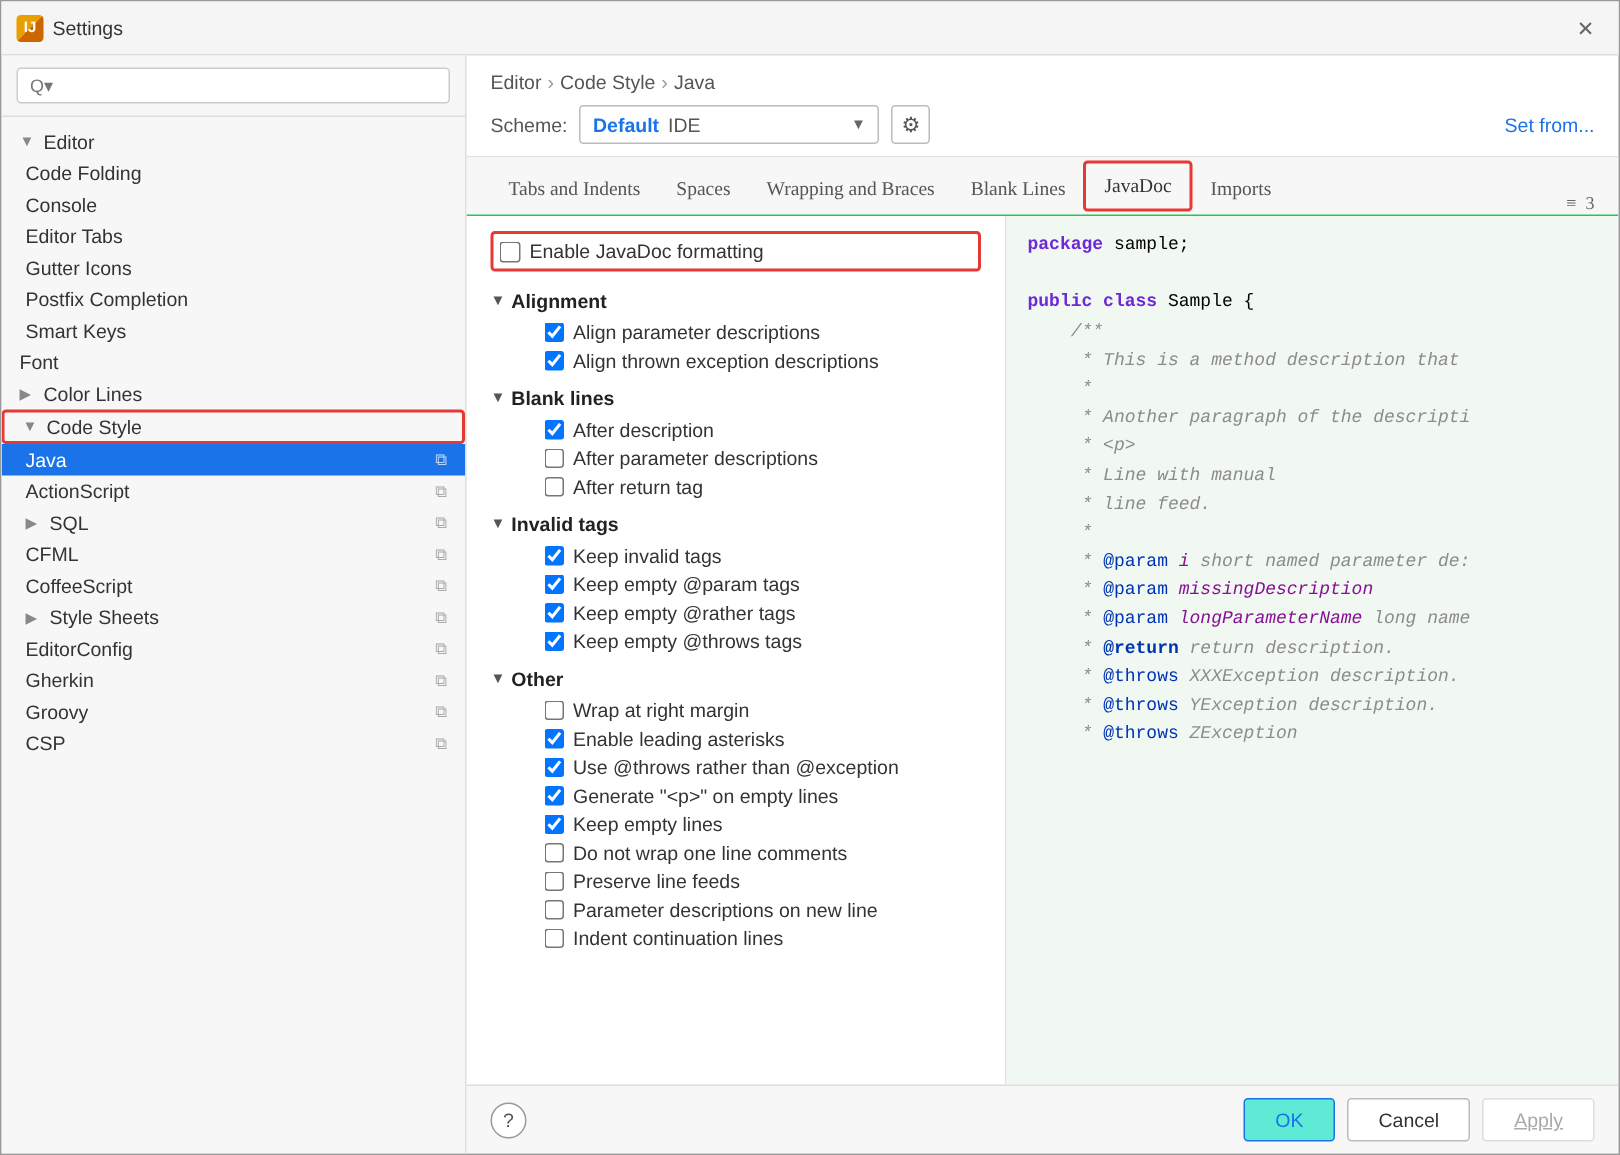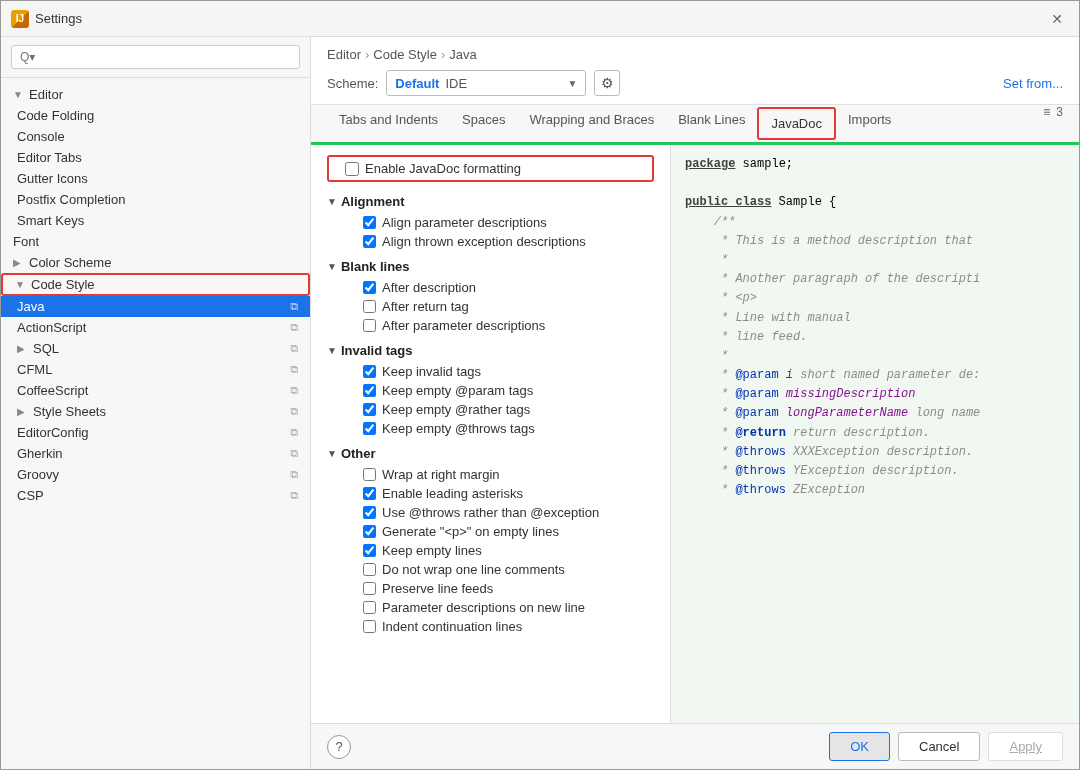--- a/index.html
+++ b/index.html
@@ -206,25 +206,26 @@
       margin-left: auto;
       color: #1a73e8;
       text-decoration: none;
       font-size: 13px;
       cursor: pointer;
     }
 
     
     .tabs-bar {
       display: flex;
-      align-items: flex-start;
-      border-bottom: 3px solid #22c55e;
+      align-items: flex-end;
+      border-bottom: 1px solid #22c55e;
       background: #f7f7f7;
       padding: 0 16px;
       flex-shrink: 0;
+      font-family: Liberation Serif, serif;
     }
 
     .tab {
       padding: 7px 12px;
       cursor: pointer;
       font-size: 13px;
       color: #555;
       border-bottom: 2px solid transparent;
       white-space: nowrap;
     }
@@ -263,21 +264,21 @@
       border-right: 1px solid #e0e0e0;
       flex-shrink: 0;
     }
 
     
     .enable-row {
       display: flex;
       align-items: center;
       gap: 6px;
       margin-bottom: 12px;
-      padding: 4px 16px;
+      padding: 4px 4px;
       border: 2px solid #e53935;
       border-radius: 3px;
     }
 
     .enable-row input[type="checkbox"] {
       width: 14px;
       height: 14px;
       cursor: pointer;
     }
 
@@ -334,21 +335,21 @@
       padding: 10px 14px;
       font-family: 'Consolas', 'Courier New', monospace;
       font-size: 12px;
       line-height: 1.6;
     }
 
     .code-line {
       white-space: pre;
     }
 
-    .kw { color: #404040; font-weight: bold; text-decoration: underline; }
+    .kw { color: #6d28d9; font-weight: bold; }
     .cm { color: #8c8c8c; font-style: italic; }
     .tag-ref { color: #0033b3; font-weight: normal; }
     .param-name { color: #871094; font-style: italic; }
     .throws-kw { color: #0033b3; font-weight: normal; }
     .return-kw { color: #0033b3; font-weight: bold; }
 
     
     .bottom-bar {
       display: flex;
       align-items: center;
@@ -382,21 +383,21 @@
       padding: 6px 20px;
       border-radius: 3px;
       border: 1px solid #bbb;
       background: white;
       font-size: 13px;
       cursor: pointer;
       color: #333;
     }
 
     .btn-primary {
-      background: #e5e5e5;
+      background: #5eead4;
       border: 1px solid #1a73e8;
       color: #1a73e8;
     }
 
     .btn-disabled {
       color: #aaa;
       border-color: #ddd;
       cursor: not-allowed;
       text-decoration: underline;
     }
@@ -445,21 +446,21 @@
         <div class="tree-item level-1">
           <span>Smart Keys</span>
         </div>
 
         <div class="tree-item level-0">
           <span>Font</span>
         </div>
 
         <div class="tree-item level-0 parent">
           <span class="tree-arrow">▶</span>
-          <span>Color Scheme</span>
+          <span>Color Lines</span>
         </div>
 
         <div class="tree-item level-0 parent" style="border: 2px solid #e53935; border-radius: 3px; padding: 2px 12px;">
           <span class="tree-arrow">▼</span>
           <span>Code Style</span>
         </div>
 
         <div class="tree-item level-1 selected">
           <span>Java</span>
           <span class="copy-icon">⧉</span>
@@ -572,25 +573,25 @@
               <span class="section-arrow">▼</span>
               <span>Blank lines</span>
             </div>
             <div class="section-items">
               <div class="option-row">
                 <input type="checkbox" checked="" style="">
                 <span>After description</span>
               </div>
               <div class="option-row">
                 <input type="checkbox" style="">
+                <span>After parameter descriptions</span>
+              </div>
+              <div class="option-row">
+                <input type="checkbox" style="">
                 <span>After return tag</span>
-              </div>
-              <div class="option-row">
-                <input type="checkbox" style="">
-                <span>After parameter descriptions</span>
               </div>
             </div>
           </div>
 
           <div class="section">
             <div class="section-header">
               <span class="section-arrow">▼</span>
               <span>Invalid tags</span>
             </div>
             <div class="section-items">

